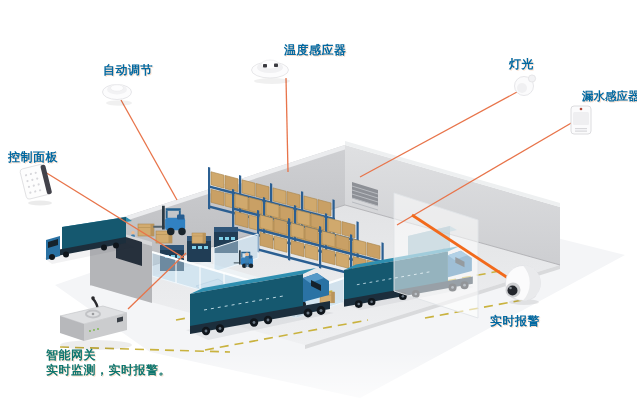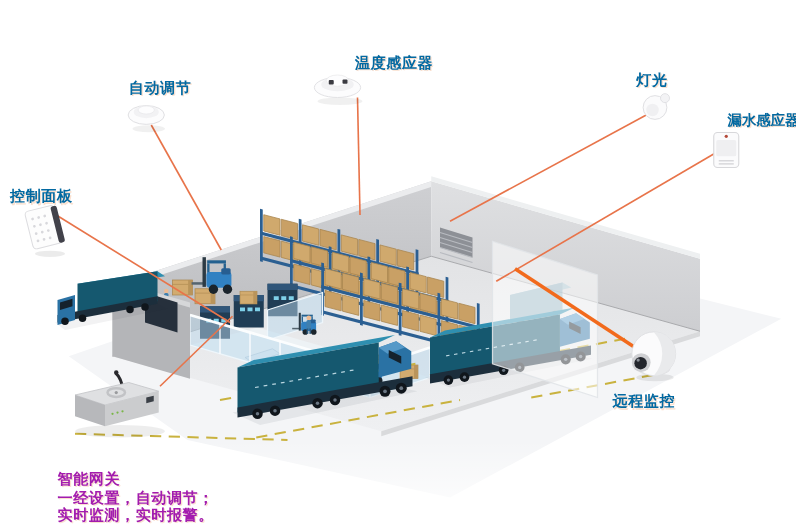--- a/index.html
+++ b/index.html
@@ -13,24 +13,23 @@
     letter-spacing:.5px;white-space:nowrap;
     text-shadow:1px 1px 0 rgba(246,198,168,.55);
   }
   .lbl-smoke{left:103px;top:62px;}
   .lbl-temp{left:284px;top:42px;}
   .lbl-light{left:509px;top:56px;}
   .lbl-water{left:582px;top:89px;letter-spacing:0;font-size:11.5px;}
   .lbl-panel{left:8px;top:149px;}
   .lbl-camera{left:490px;top:313px;}
   .note{
-    position:absolute;left:46px;top:348px;color:#a21caf;font-weight:bold;
+    position:absolute;left:46px;top:348px;color:#0f766e;font-weight:bold;
     font-size:12px;line-height:14.5px;letter-spacing:.5px;white-space:nowrap;
     text-shadow:1px 1px 0 rgba(246,198,168,.55);
-    margin-top:28px;
   }
 </style>
 </head>
 <body>
 
 <div class="stage">
 <svg width="637" height="420" viewBox="0 0 637 420">
   <defs>
     <linearGradient id="gWallL" x1="0" y1="0" x2="0" y2="1">
       <stop offset="0" stop-color="#cfd0d3"></stop>
@@ -323,20 +322,19 @@
     <circle cx="512.5" cy="290.5" r="5" fill="#23262c"></circle>
     <circle cx="510.5" cy="288" r="1.3" fill="#8a8f96"></circle>
   </g>
 </svg>
 
 <div class="lbl lbl-smoke">自动调节</div>
 <div class="lbl lbl-temp">温度感应器</div>
 <div class="lbl lbl-light">灯光</div>
 <div class="lbl lbl-water">漏水感应器</div>
 <div class="lbl lbl-panel">控制面板</div>
-<div class="lbl lbl-camera">远程监控</div>
+<div class="lbl lbl-camera">实时报警</div>
 
 <div class="note">
   <div>智能网关</div>
-  <div>一经设置，自动调节；</div>
   <div>实时监测，实时报警。</div>
 </div>
 </div>
 
 </body></html>

